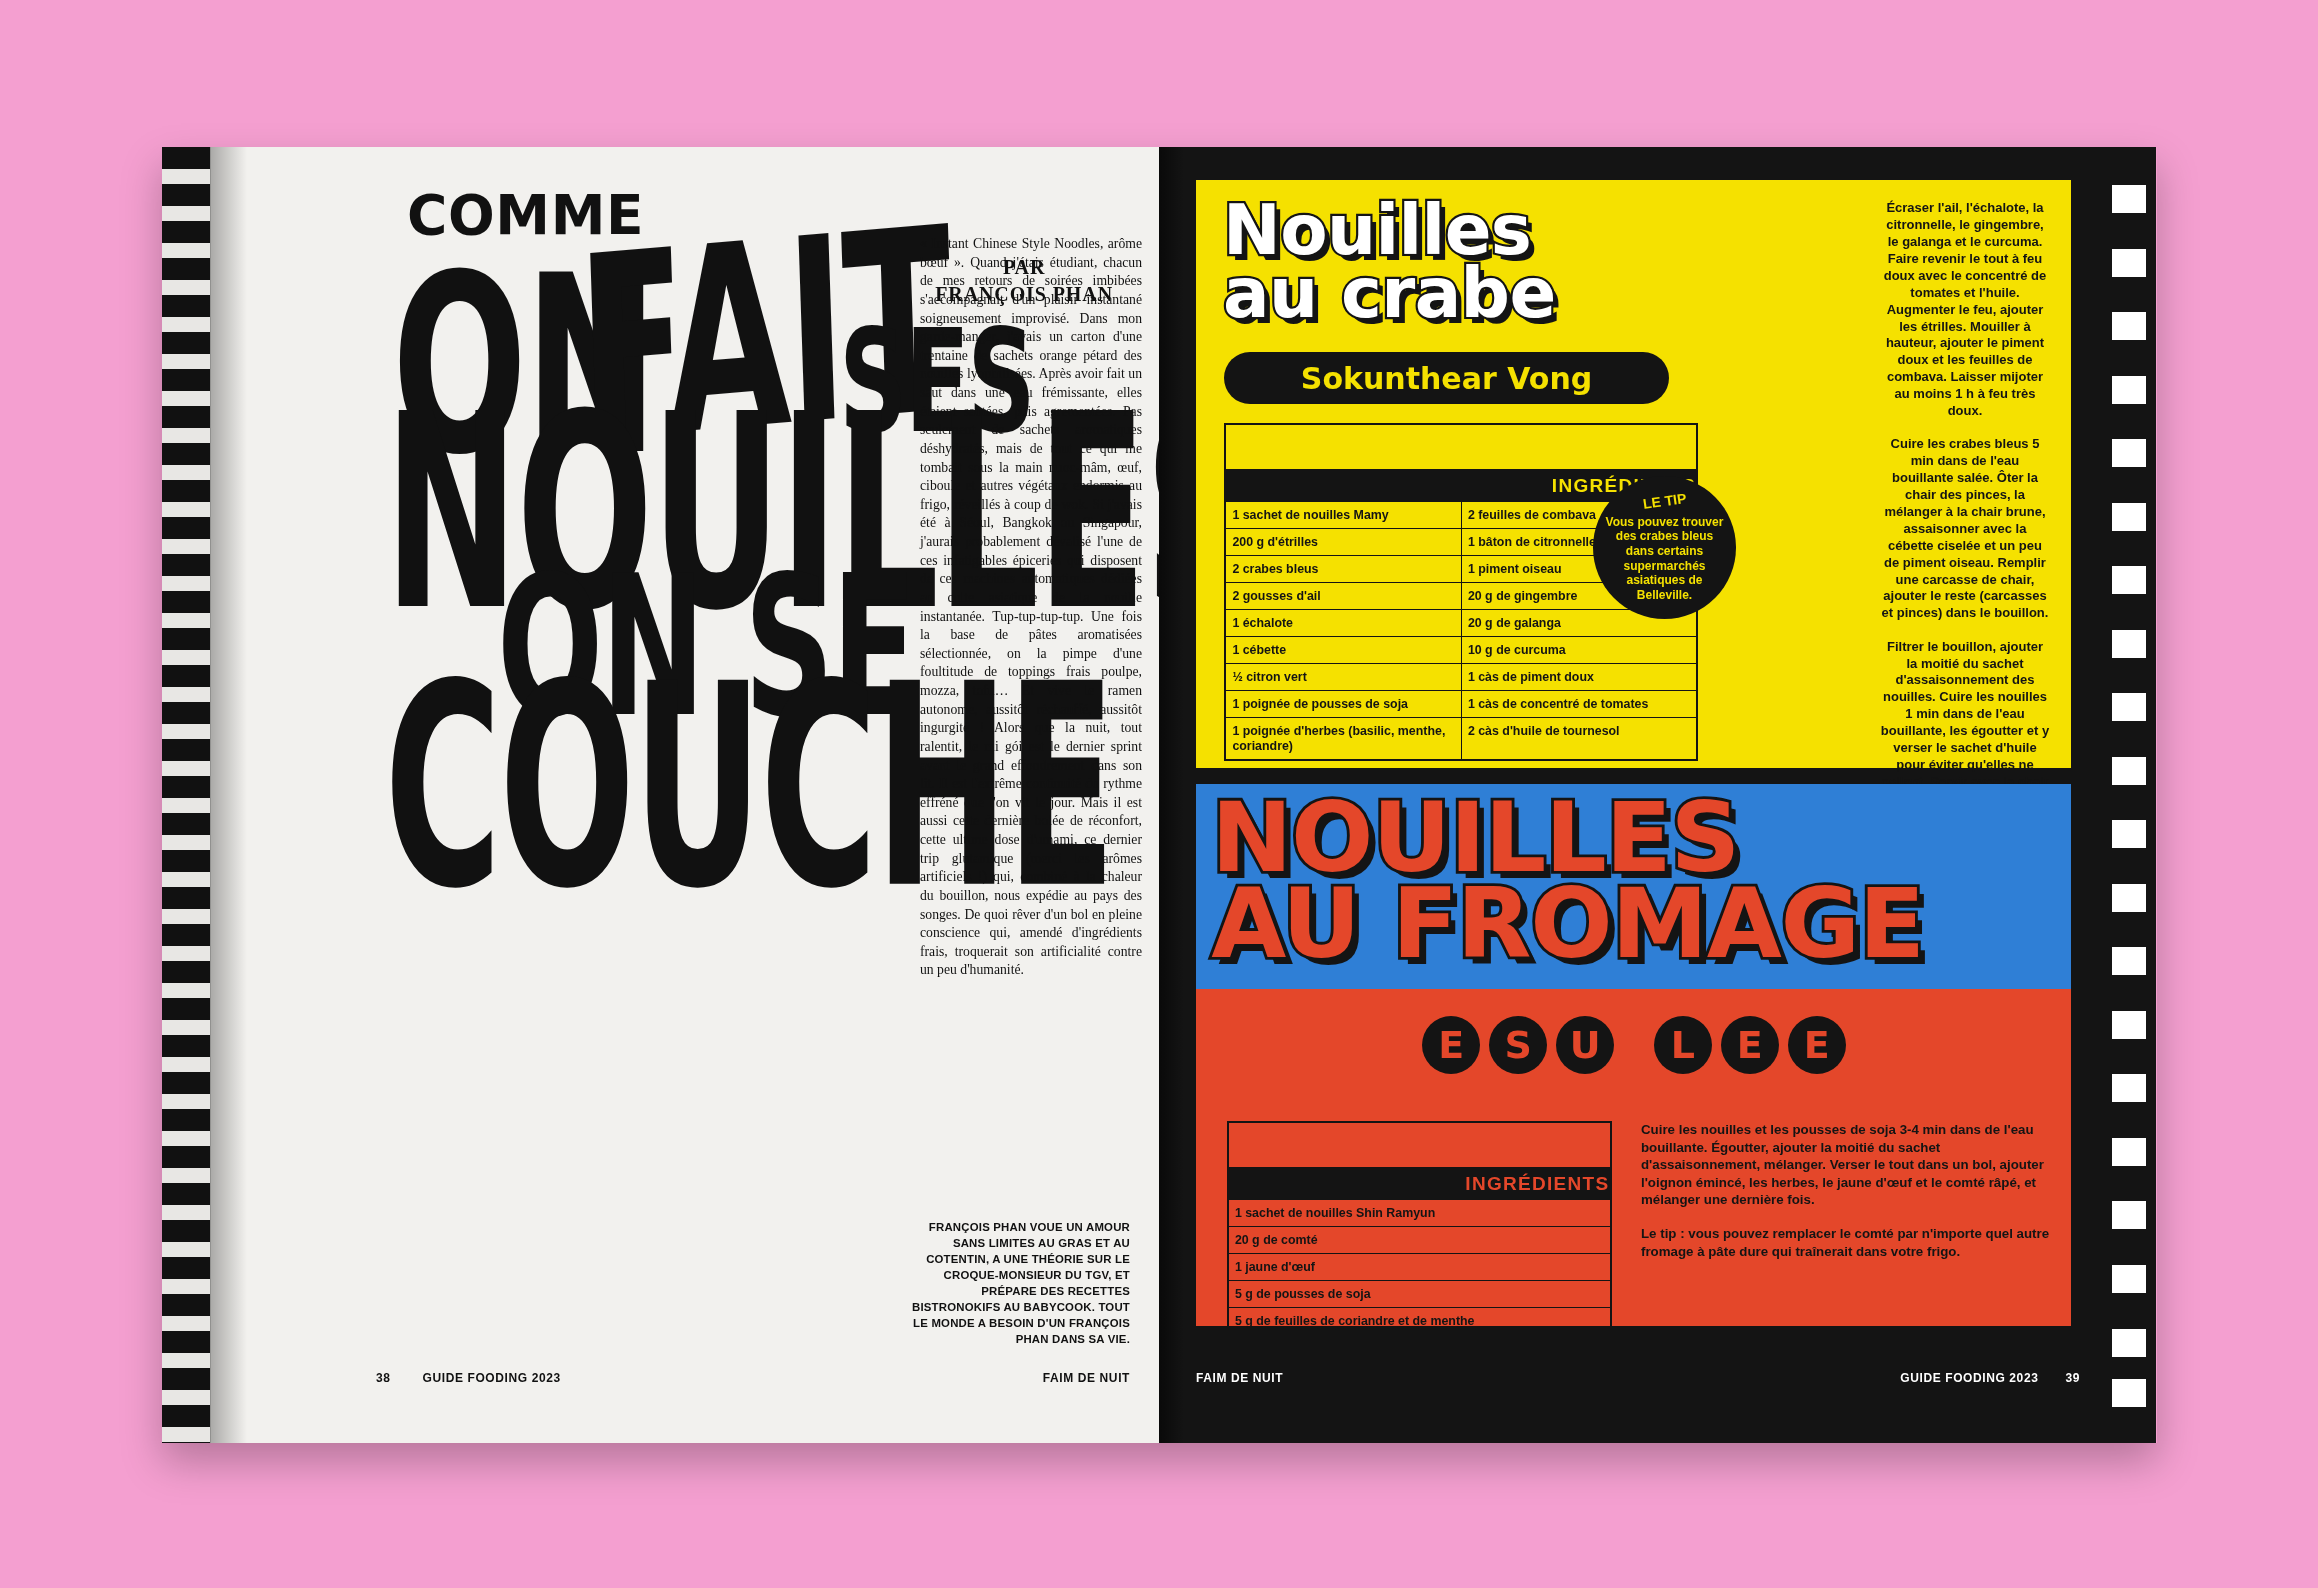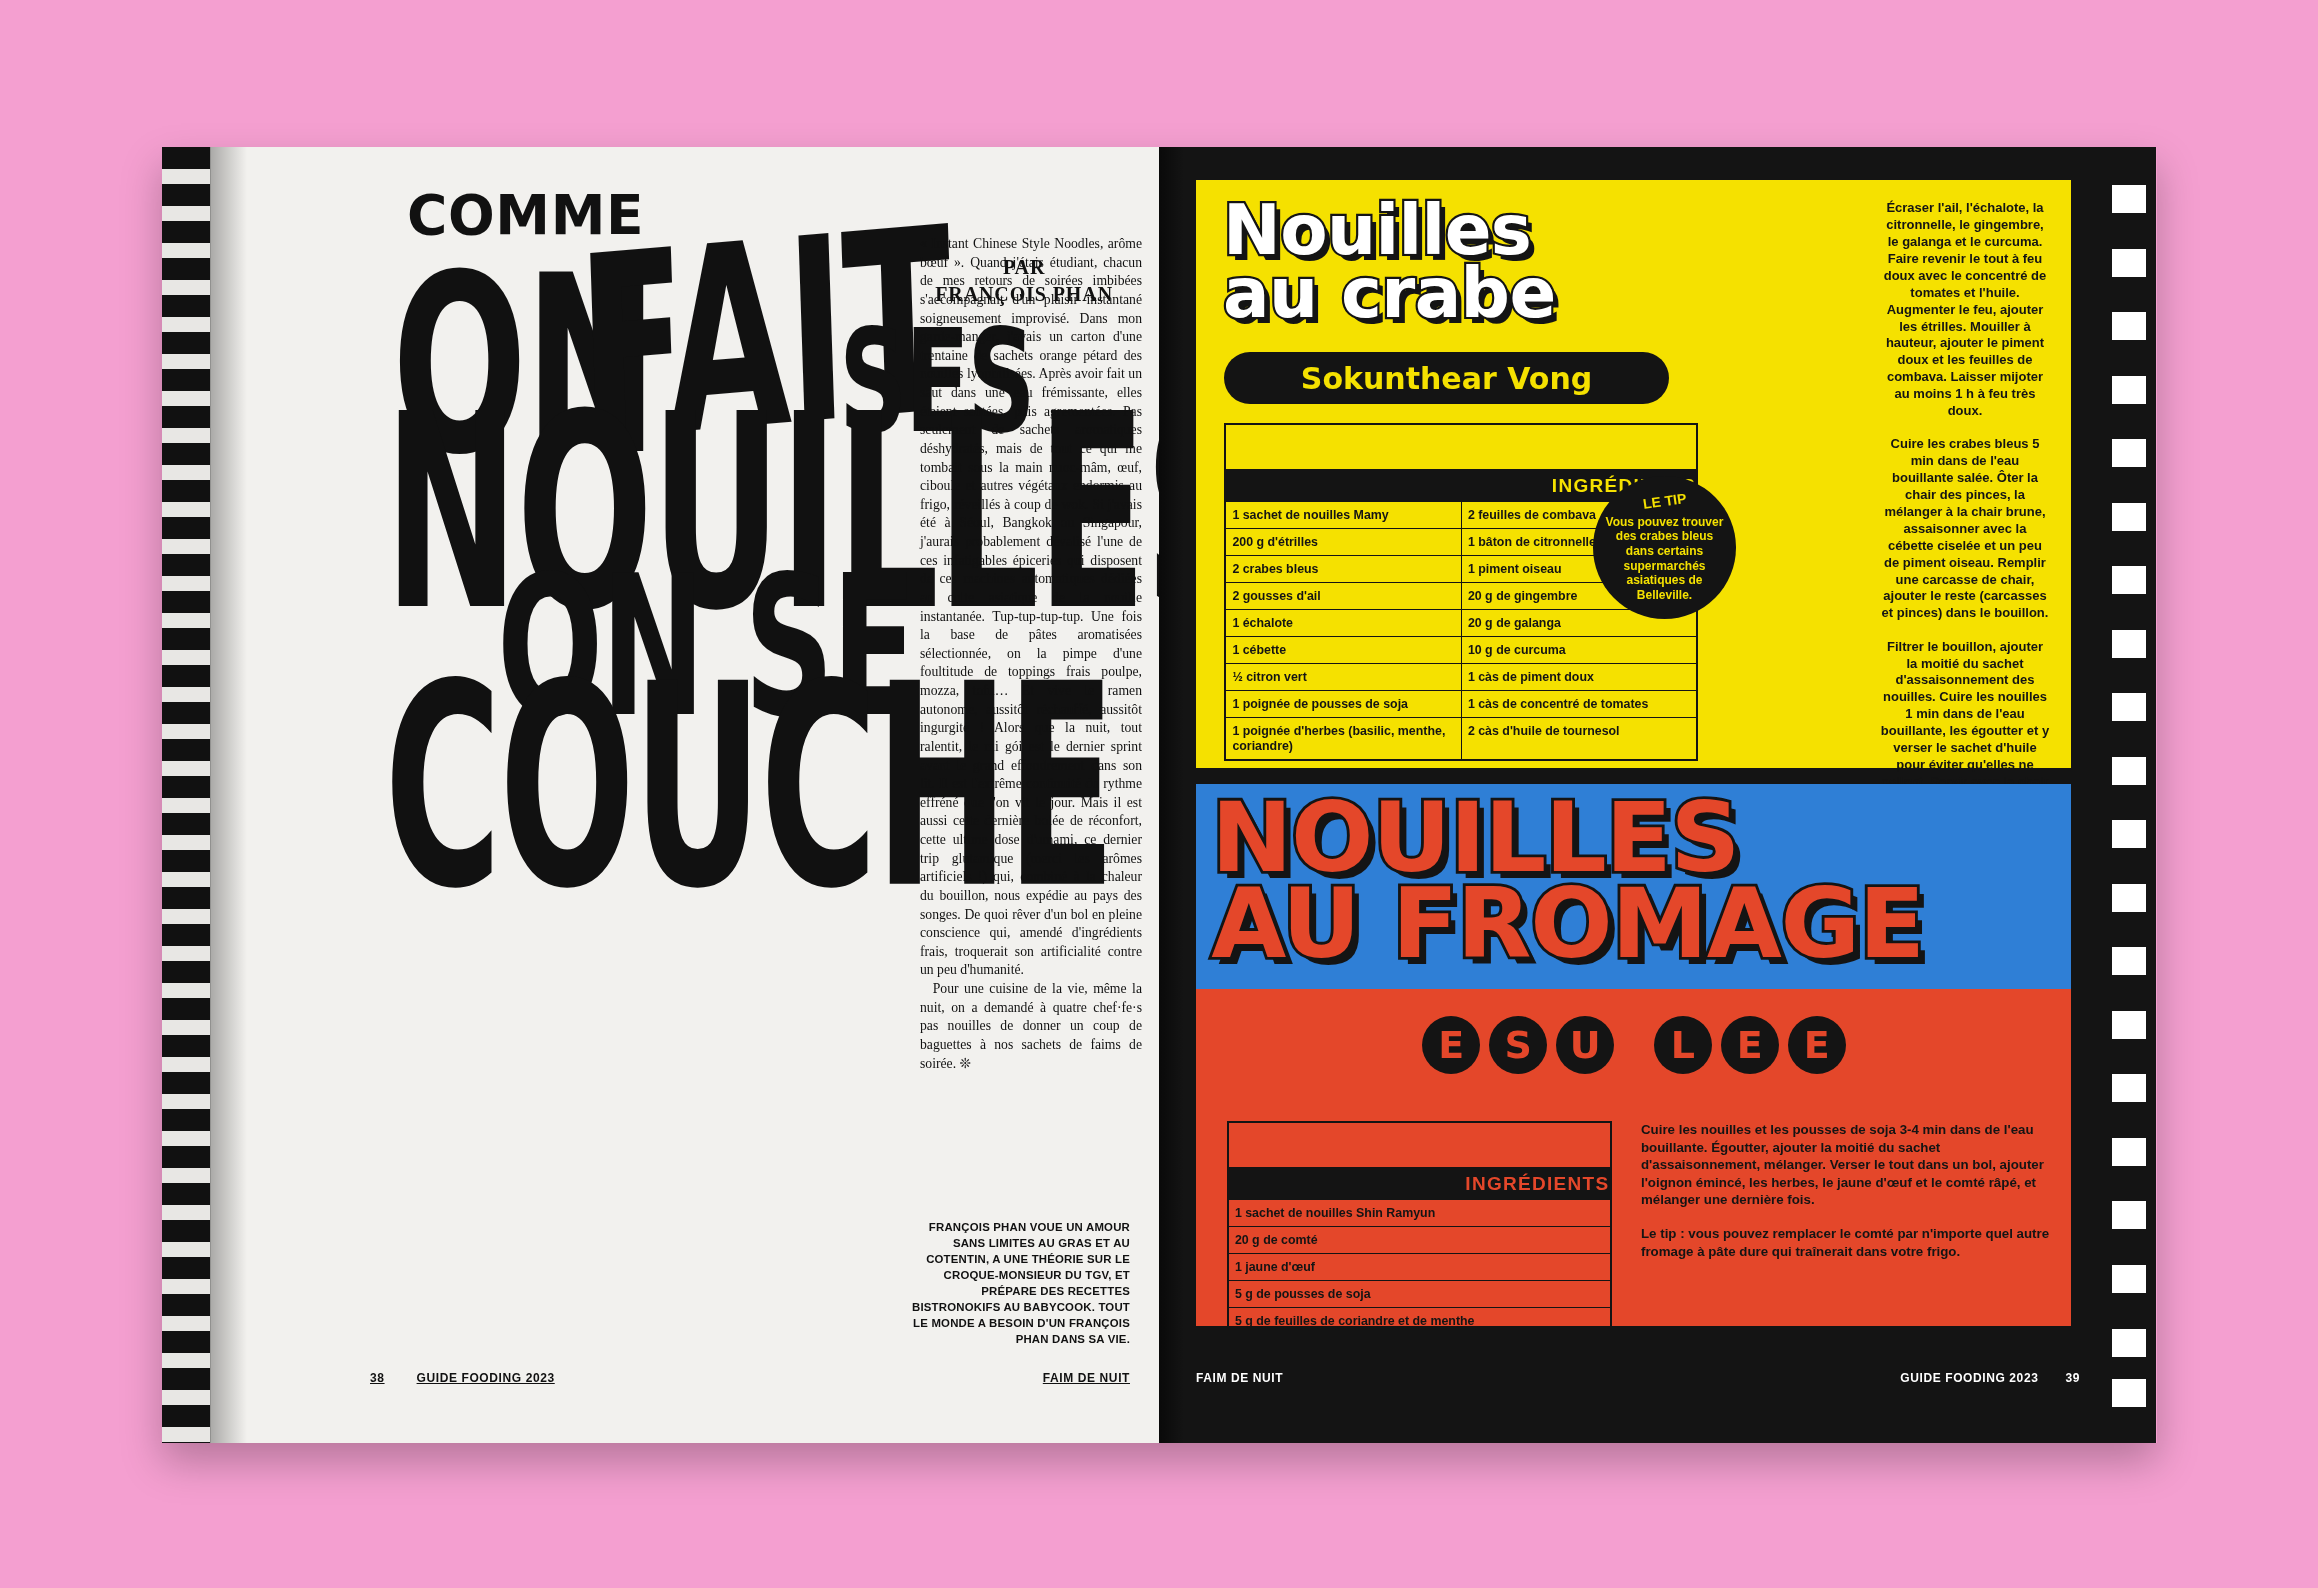--- a/index.html
+++ b/index.html
@@ -78,23 +78,23 @@
   .lp-col p{margin:0;text-indent:12.7px;}
   .lp-col p:first-child{text-indent:0;}
 
   .lp-bio{
     position:absolute;right:29px;bottom:95px;width:222px;
     font-size:11.4px;line-height:1.4;font-weight:bold;text-align:right;
     letter-spacing:0.2px;color:#111;
   }
 
   .lp-foot{
-    position:absolute;left:114px;right:29px;bottom:58px;
+    position:absolute;left:120px;right:29px;bottom:58px;
     display:flex;align-items:baseline;justify-content:space-between;
-    font-size:12px;font-weight:bold;letter-spacing:0.6px;color:#111;text-decoration:underline;
+    font-size:12px;font-weight:bold;letter-spacing:0.6px;color:#111;
   }
   .lp-foot .mid{margin-left:32px;margin-right:auto;}
 
   
   .page-right{
     position:relative;
     width:997px;height:1296px;
     background:#141414;
     overflow:hidden;
   }
@@ -231,21 +231,20 @@
         <div class="hl hl-couche">COUCHE</div>
       </div>
 
       <div class="byline">
         <div>PAR</div>
         <div>FRANÇOIS PHAN</div>
       </div>
 
       <div class="lp-col">
         <p>« Instant Chinese Style Noodles, arôme bœuf ». Quand j'étais étudiant, chacun de mes retours de soirées imbibées s'accompagnait d'un plaisir instantané soigneusement improvisé. Dans mon garde-manger, j'avais un carton d'une trentaine de sachets orange pétard des nouilles lyophilisées. Après avoir fait un saut dans une eau frémissante, elles étaient sautées, puis agrementées. Pas seulement de sachets aromatiques déshydratés, mais de tout ce qui me tombait sous la main  nuoc-mâm, œuf, ciboule et autres végétaux endormis au frigo, réveillés à coup de wok. Si j'avais été à Séoul, Bangkok ou Singapour, j'aurais probablement dévalisé l'une de ces infatigables épiceries qui disposent de ces machines automatiques dédiées au culte asiatique de la nouille instantanée. Tup-tup-tup-tup. Une fois la base de pâtes aromatisées sélectionnée, on la pimpe d'une foultitude de toppings frais poulpe, mozza, tofu… Et vive le ramen autonome, aussitôt réchauffé, aussitôt ingurgité ! Alors que la nuit, tout ralentit, le mi gói est le dernier sprint avant le grand effondrement dans son lit. Il est l'extrême continuité du rythme effréné que l'on vit le jour. Mais il est aussi cette dernière bolée de réconfort, cette ultime dose d'umami, ce dernier trip glutamique (merci les arômes artificiels !) qui, combiné à la chaleur du bouillon, nous expédie au pays des songes. De quoi rêver d'un bol en pleine conscience qui, amendé d'ingrédients frais, troquerait son artificialité contre un peu d'humanité.</p>
-        <p>Pour une cuisine de la vie, même la nuit, on a demandé à quatre chef·fe·s pas nouilles de donner un coup de baguettes à nos sachets de faims de soirée. ❊</p>
       </div>
 
       <div class="lp-bio">FRANÇOIS PHAN VOUE UN AMOUR SANS LIMITES AU GRAS ET AU COTENTIN, A UNE THÉORIE SUR LE CROQUE-MONSIEUR DU TGV, ET PRÉPARE DES RECETTES BISTRONOKIFS AU BABYCOOK. TOUT LE MONDE A BESOIN D'UN FRANÇOIS PHAN DANS SA VIE.</div>
 
       <div class="lp-foot">
         <span>38</span>
         <span class="mid">GUIDE FOODING 2023</span>
         <span>FAIM DE NUIT</span>
       </div>
     </div>

